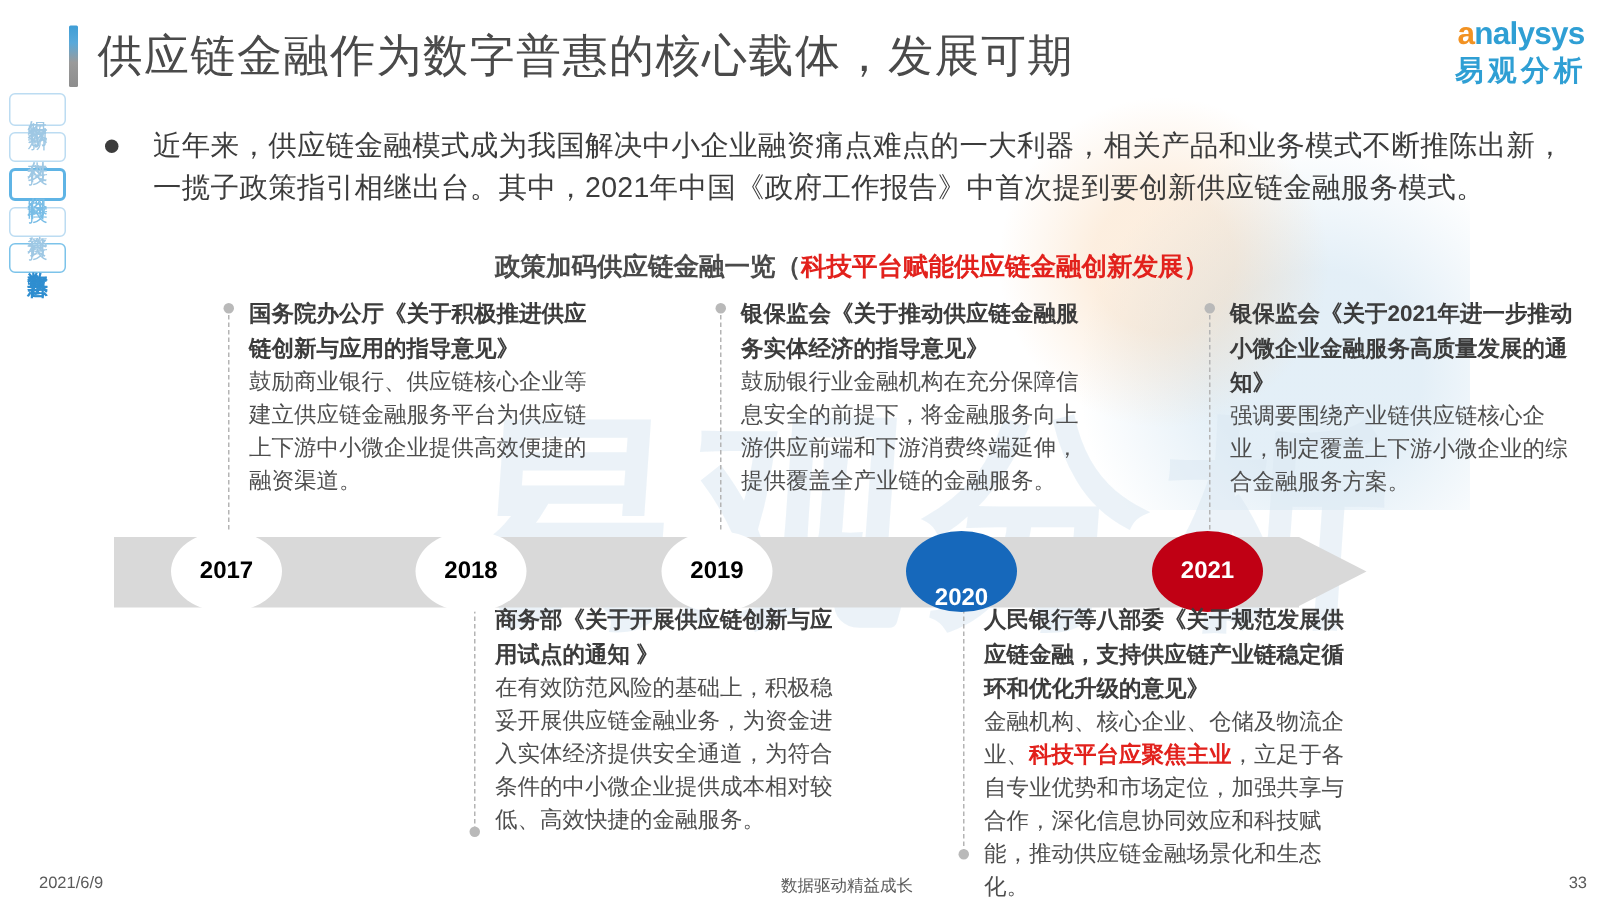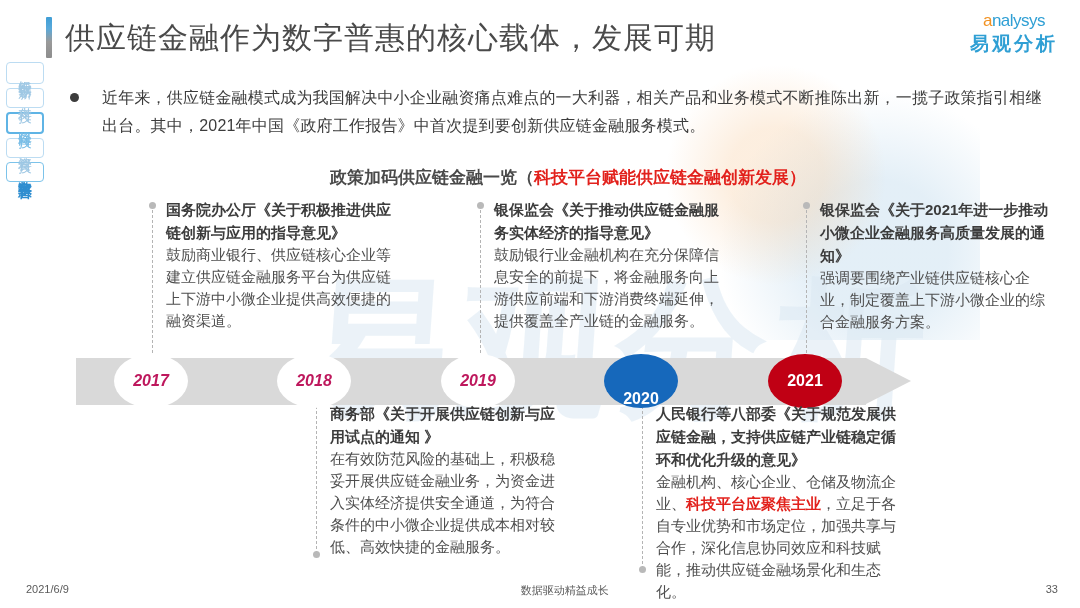--- a/index.html
+++ b/index.html
@@ -25,44 +25,44 @@
     pointer-events:none;
   }
 
   
   .title-wrap{position:absolute;left:46px;top:17px;display:flex;align-items:flex-end;}
   .title-bar{width:6px;height:41px;background:linear-gradient(180deg,#3f9ed6 0%,#59a9da 28%,#9a9a9a 60%,#8d8d8d 100%);
              margin-right:13px;border-radius:1px;}
   .title-text{font-size:30px;line-height:40px;color:#4a4a4a;font-weight:500;letter-spacing:1px;white-space:nowrap;}
 
   .logo{position:absolute;right:22px;top:12px;text-align:center;line-height:1;}
-  .logo-top{font-size:17px;font-weight:normal;color:#2f9fd4;letter-spacing:-.5px;}
+  .logo-top{font-size:21px;font-weight:bold;color:#2f9fd4;letter-spacing:-.5px;}
   .logo-top .a{color:#f29222;}
   .logo-sub{font-size:19px;font-weight:bold;color:#2f9fd4;letter-spacing:3px;margin-top:5px;}
 
   
   .bullet{position:absolute;left:70px;top:84px;width:975px;display:flex;}
   .bullet-dot{width:9px;height:9px;border-radius:50%;background:#3c3c3c;margin-top:9px;flex:0 0 auto;}
-  .bullet-text{margin-left:23px;font-size:16px;line-height:28px;color:#3c3c3c;letter-spacing:.2px;}
+  .bullet-text{margin-left:23px;font-size:19px;line-height:28px;color:#3c3c3c;letter-spacing:.2px;}
 
   
   .chart-title{position:absolute;left:330px;top:166px;font-size:17px;font-weight:bold;color:#4a4a4a;white-space:nowrap;}
   .chart-title .red{color:#e2211c;}
 
   
   .band{position:absolute;left:76px;top:358px;height:47px;width:835px;}
   .band-body{position:absolute;left:0;top:0;height:47px;width:790px;background:#d9d9d9;}
   .band-arrow{position:absolute;left:790px;top:0;width:0;height:0;
               border-top:23.5px solid transparent;border-bottom:23.5px solid transparent;
               border-left:45px solid #d9d9d9;}
 
   .node{position:absolute;width:74px;height:54px;border-radius:50%;
         display:flex;align-items:center;justify-content:center;
         font-size:16px;font-weight:bold;top:354px;}
-  .node.plain{background:#ffffff;color:#be185d;font-style:italic;}
+  .node.plain{background:#ffffff;color:#000000;}
   .node.blue{background:#1668bb;color:#ffffff;}
   .node.red{background:#c00014;color:#ffffff;}
 
   
   .conn{position:absolute;border-left:1.6px dashed #b4b4b4;}
   .conn-dot{position:absolute;width:7px;height:7px;border-radius:50%;background:#b9b9b9;margin-left:-3.7px;}
 
   
   .card{position:absolute;}
   .card h4{margin:0;font-size:15px;line-height:23px;color:#3c3c3c;font-weight:bold;}

